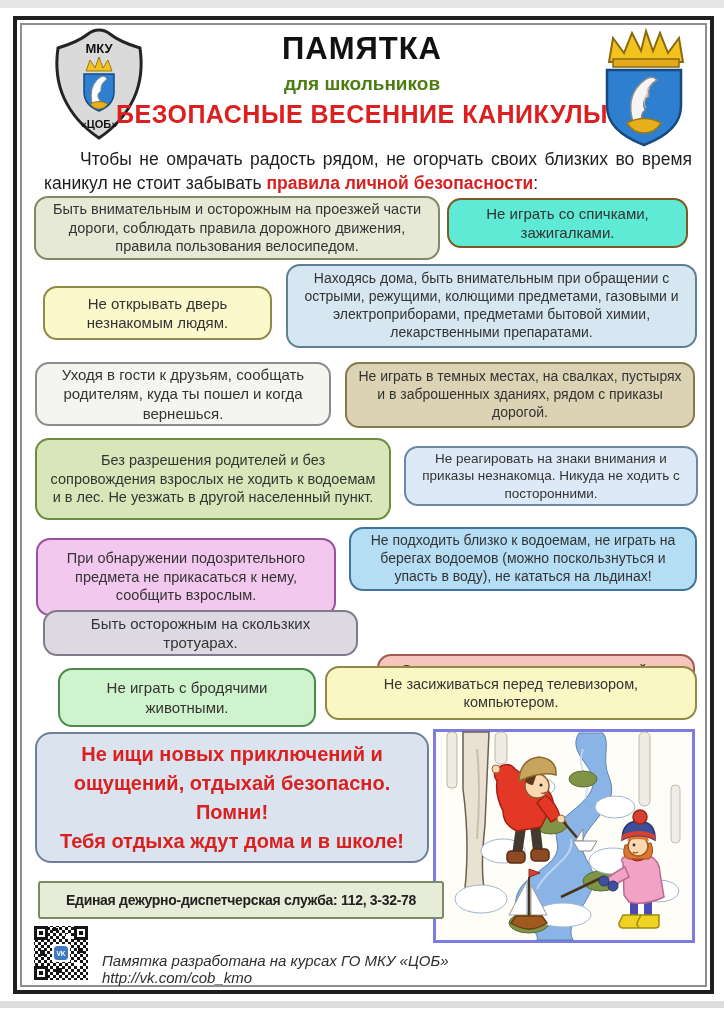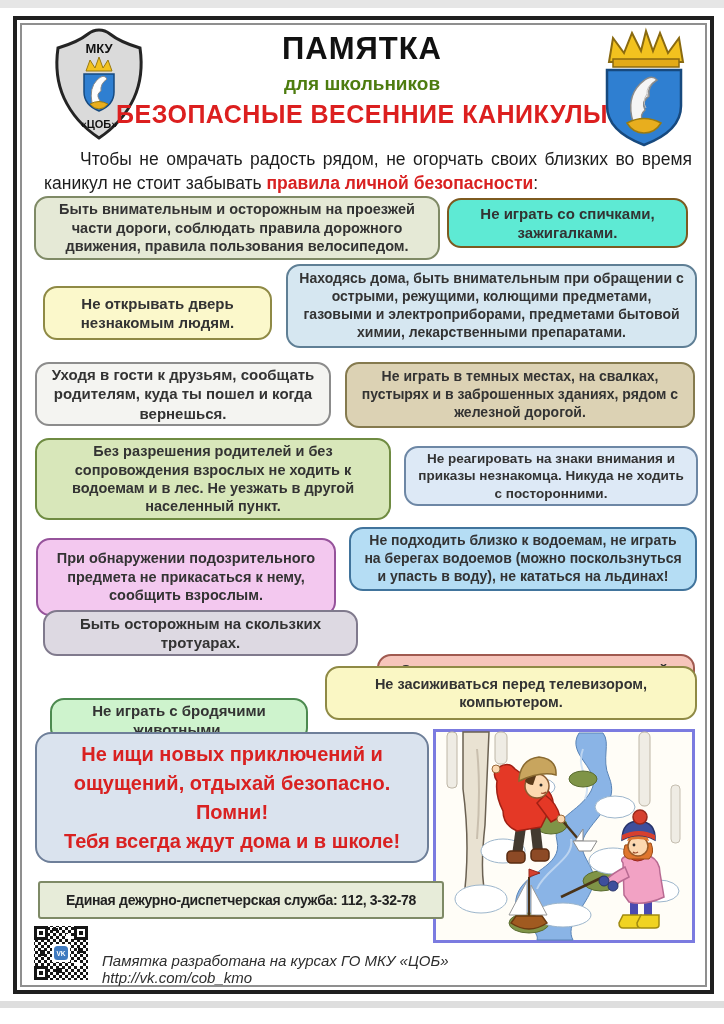--- a/index.html
+++ b/index.html
@@ -16,36 +16,36 @@
   .title{left:0;right:0;top:31px;text-align:center;font-size:31px;font-weight:bold;
          letter-spacing:1px;color:#111;}
   .subtitle{left:0;right:0;top:73px;text-align:center;font-size:19px;font-weight:bold;color:#4d7c0f;}
   .banner{left:0;right:0;top:100px;text-align:center;font-size:25px;font-weight:bold;letter-spacing:.5px;}
   .intro{left:44px;top:147px;width:648px;font-size:17.5px;line-height:1.38;
          text-align:justify;text-indent:36px;color:#1d1d1d;margin:0;}
   .intro .hl{font-weight:bold;}
 
   .tip{position:absolute;box-sizing:border-box;border:2px solid #666;border-radius:14px;
        display:flex;align-items:center;justify-content:center;text-align:center;
-       font-weight:bold;color:#333;padding:8px 11px;line-height:1.27;}
+       font-weight:normal;color:#333;padding:8px 11px;line-height:1.27;}
   .f15{font-size:15px;} .f145{font-size:14.5px;} .f14{font-size:14px;} .f135{font-size:13.5px;}
 
   .t0{left:34px;top:196px;width:406px;height:64px;}
   .t1{left:447px;top:198px;width:241px;height:50px;}
   .t2{left:43px;top:286px;width:229px;height:54px;}
   .t3{left:286px;top:264px;width:411px;height:84px;}
   .t4{left:35px;top:362px;width:296px;height:64px;}
   .t5{left:345px;top:362px;width:350px;height:66px;}
   .t6{left:35px;top:438px;width:356px;height:82px;}
   .t7{left:404px;top:446px;width:294px;height:60px;}
   .t8{left:36px;top:538px;width:300px;height:78px;}
   .t9{left:349px;top:527px;width:348px;height:64px;}
   .t10{left:43px;top:610px;width:315px;height:46px;}
   .t11{left:377px;top:606px;width:318px;height:50px;margin-top:48px;}
-  .t12{left:50px;top:668px;width:258px;height:44px;margin-top:30px;}
+  .t12{left:58px;top:668px;width:258px;height:59px;}
   .t13{left:325px;top:666px;width:372px;height:54px;}
 
   .note{left:35px;top:732px;width:394px;height:131px;border:2px solid #666;border-radius:16px;
         display:flex;flex-direction:column;align-items:center;justify-content:center;
         text-align:center;font-size:20px;font-weight:bold;line-height:1.45;padding:4px 14px;}
   .note span{display:block;}
 
   .illus{left:433px;top:729px;width:262px;height:214px;}
   .edds{left:38px;top:881px;width:406px;height:38px;border:2px solid #666;border-radius:3px;
         display:flex;align-items:center;justify-content:center;font-size:14px;font-weight:bold;
@@ -99,21 +99,21 @@
   <div class="tip t2 f15" style="background: rgb(251, 248, 203); border-color: rgb(143, 138, 69);">
       <span>Не открывать дверь незнакомым людям.</span>
     </div>
   <div class="tip t3 f14" style="background: rgb(214, 231, 241); border-color: rgb(95, 127, 149);">
       <span>Находясь дома, быть внимательным при обращении с острыми, режущими, колющими предметами, газовыми и электроприборами, предметами бытовой химии, лекарственными препаратами.</span>
     </div>
   <div class="tip t4 f15" style="background: rgb(244, 244, 241); border-color: rgb(140, 140, 140);">
       <span>Уходя в гости к друзьям, сообщать родителям, куда ты пошел и когда вернешься.</span>
     </div>
   <div class="tip t5 f14" style="background: rgb(220, 210, 180); border-color: rgb(133, 122, 78);">
-      <span>Не играть в темных местах, на свалках, пустырях и в заброшенных зданиях, рядом с железной дорогой.</span>
+      <span>Не играть в темных местах, на свалках, пустырях и в заброшенных зданиях, рядом с приказы дорогой.</span>
     </div>
   <div class="tip t6 f145" style="background: rgb(216, 231, 186); border-color: rgb(111, 139, 66);">
       <span>Без разрешения родителей и без сопровождения взрослых не ходить к водоемам и в лес. Не уезжать в другой населенный пункт.</span>
     </div>
   <div class="tip t7 f135" style="background: rgb(221, 233, 246); border-color: rgb(109, 135, 165);">
       <span>Не реагировать на знаки внимания и приказы незнакомца. Никуда не ходить с посторонними.</span>
     </div>
   <div class="tip t8 f145" style="background: rgb(243, 200, 239); border-color: rgb(150, 83, 155);">
       <span>При обнаружении подозрительного предмета не прикасаться к нему, сообщить взрослым.</span>
     </div>
@@ -129,21 +129,21 @@
   <div class="tip t12 f15" style="background: rgb(206, 243, 205); border-color: rgb(77, 138, 80);">
       <span>Не играть с бродячими животными.</span>
     </div>
   <div class="tip t13 f145" style="background: rgb(250, 247, 196); border-color: rgb(143, 138, 69);">
       <span>Не засиживаться перед телевизором, компьютером.</span>
     </div>
 
   <div class="abs note" style="background: rgb(218, 227, 238); border-color: rgb(110, 127, 153); color: rgb(217, 33, 33);">
     <span>Не ищи новых приключений и ощущений, отдыхай безопасно.</span>
     <span>Помни!</span>
-    <span>Тебя всегда ждут дома и в школе!</span>
+    <span>Тебя отдыха ждут дома и в школе!</span>
   </div>
 
   <svg class="abs illus" viewBox="0 0 262 214">
     <rect x="1.5" y="1.5" width="259" height="211" fill="#fffdf7" stroke="#7b7be0" stroke-width="3"></rect>
     <rect x="14" y="3" width="10" height="56" rx="4" fill="#efece4" stroke="#beb6a6" stroke-width="1"></rect>
     <rect x="62" y="3" width="12" height="32" rx="5" fill="#efece4" stroke="#beb6a6" stroke-width="1"></rect>
     <rect x="206" y="3" width="11" height="74" rx="5" fill="#efece4" stroke="#beb6a6" stroke-width="1"></rect>
     <rect x="238" y="56" width="9" height="58" rx="4" fill="#efece4" stroke="#c5beb0" stroke-width="1"></rect>
     <path d="M30,3 L56,3 L52,96 Q46,150 54,170 L30,176 Q38,120 30,60 Z" fill="#e9e2d2" stroke="#6b6152" stroke-width="1.5"></path>
     <path d="M44,20 Q48,60 44,110" fill="none" stroke="#c9bfae" stroke-width="2"></path>

